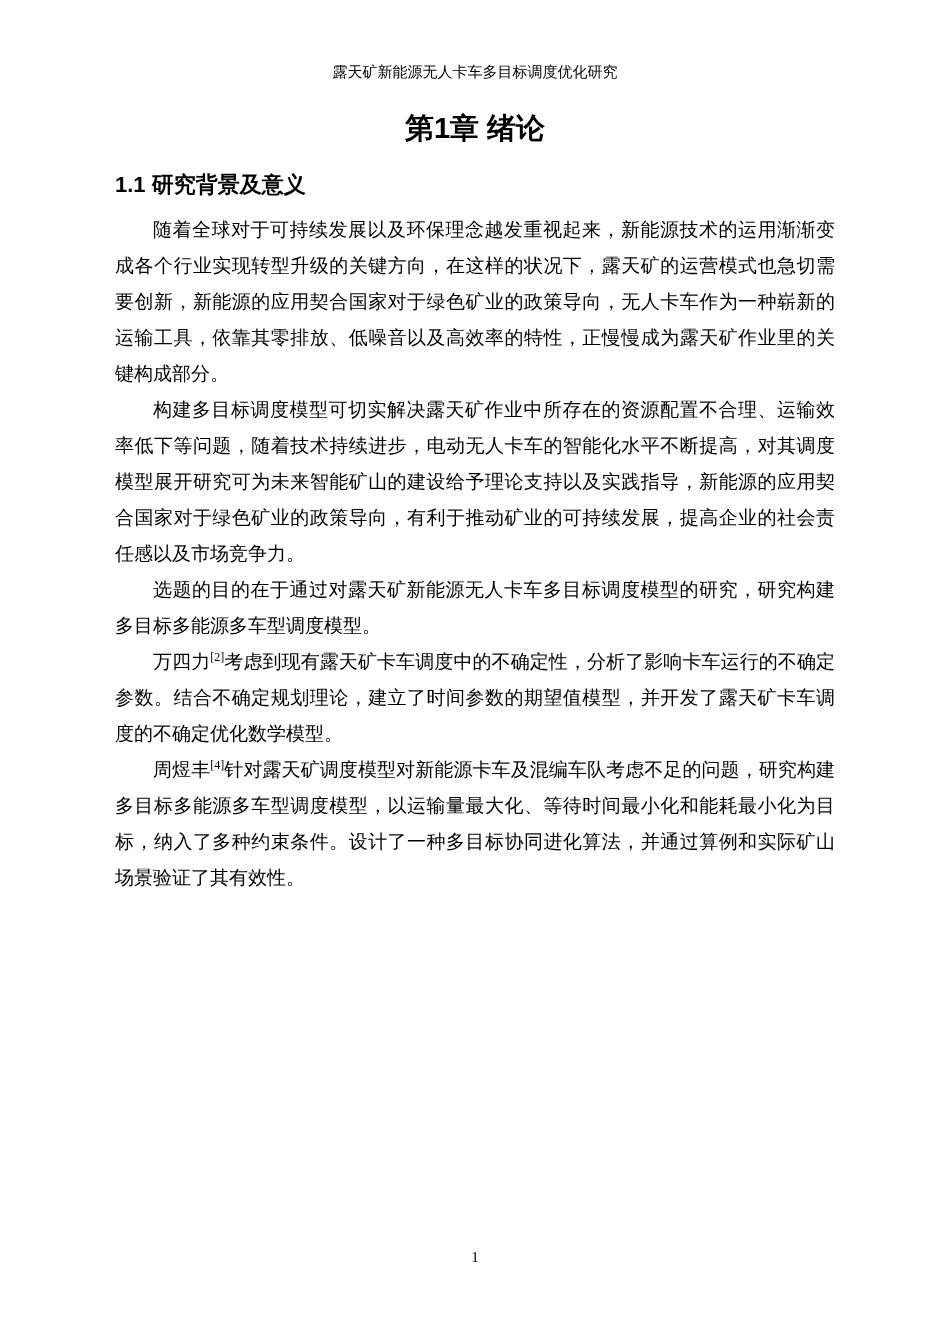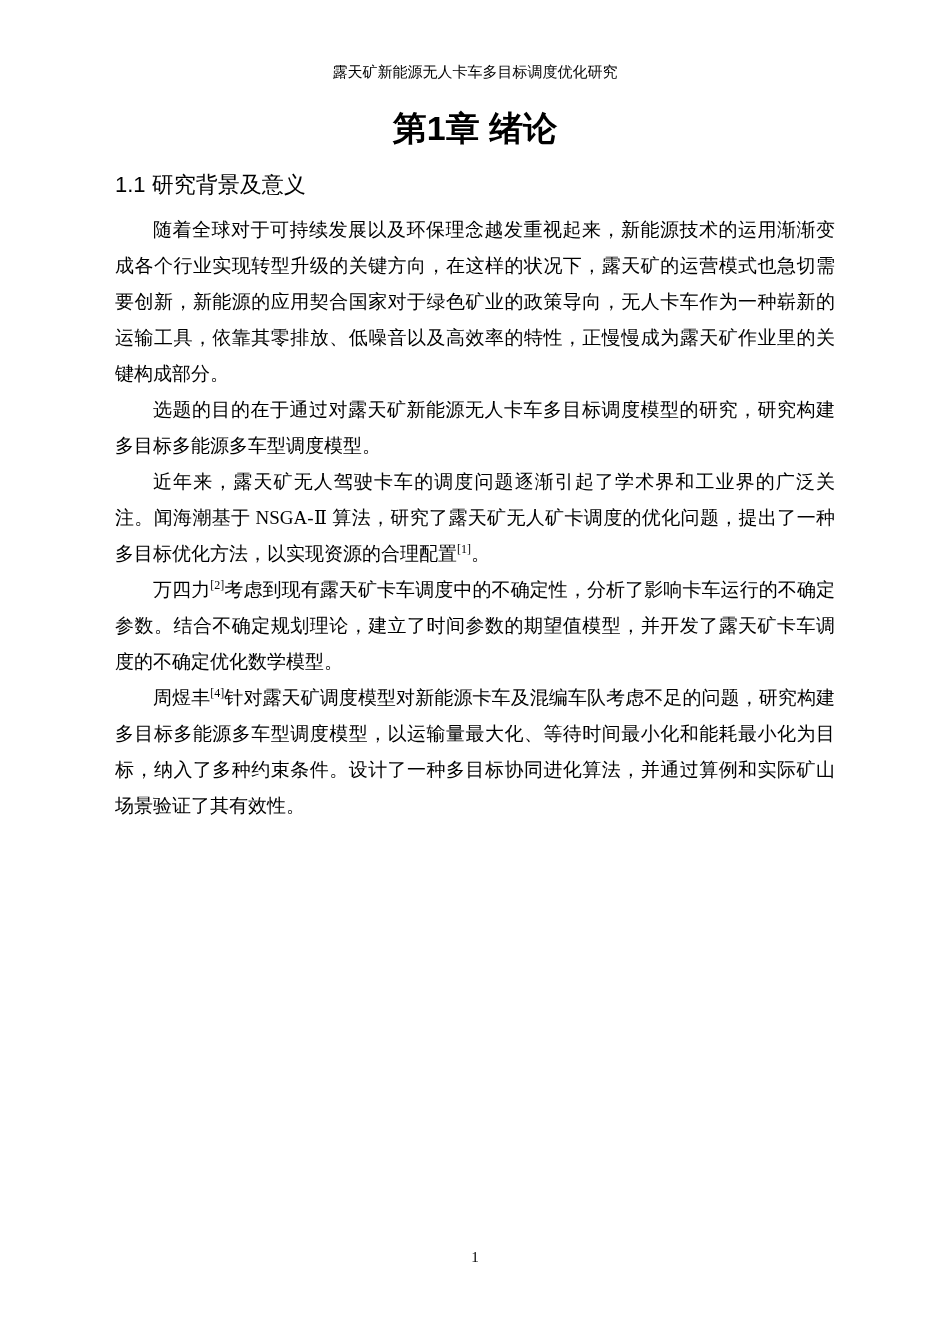--- a/index.html
+++ b/index.html
@@ -20,29 +20,29 @@
     color: #000000;
   }
   .running-header {
     text-align: center;
     font-size: 15px;
     line-height: 20px;
     color: #000000;
   }
   .chapter-title {
     text-align: center;
-    font-size: 34px;
+    font-size: 29px;
     font-weight: bold;
     margin: 26px 0 0 0;
     line-height: 40px;
     font-family: "Liberation Sans", "DejaVu Sans", sans-serif;
   }
   .section-heading {
     font-size: 22px;
-    font-weight: normal;
+    font-weight: bold;
     margin: 22px 0 12px 0;
     line-height: 30px;
     font-family: "Liberation Sans", "DejaVu Sans", sans-serif;
   }
   .para {
     font-size: 19px;
     line-height: 36px;
     text-align: justify;
     text-indent: 2em;
     margin: 0;
@@ -65,20 +65,20 @@
 <body>
 
 <div class="page">
   <div class="running-header">露天矿新能源无人卡车多目标调度优化研究</div>
 
   <h1 class="chapter-title">第1章 绪论</h1>
 
   <main class="doc-body">
       <h2 class="section-heading">1.1 研究背景及意义</h2>
       <p class="para">随着全球对于可持续发展以及环保理念越发重视起来，新能源技术的运用渐渐变成各个行业实现转型升级的关键方向，在这样的状况下，露天矿的运营模式也急切需要创新，新能源的应用契合国家对于绿色矿业的政策导向，无人卡车作为一种崭新的运输工具，依靠其零排放、低噪音以及高效率的特性，正慢慢成为露天矿作业里的关键构成部分。</p>
+      <p class="para">构建多目标调度模型可切实解决露天矿作业中所存在的资源配置不合理、运输效率低下等问题，随着技术持续进步，电动无人卡车的智能化水平不断提高，对其调度模型展开研究可为未来智能矿山的建设给予理论支持以及实践指导，新能源的应用契合国家对于绿色矿业的政策导向，有利于推动矿业的可持续发展，提高企业的社会责任感以及市场竞争力。</p>
       <p class="para">选题的目的在于通过对露天矿新能源无人卡车多目标调度模型的研究，研究构建多目标多能源多车型调度模型。</p>
-      <p class="para">近年来，露天矿无人驾驶卡车的调度问题逐渐引起了学术界和工业界的广泛关注。闻海潮基于 NSGA-Ⅱ 算法，研究了露天矿无人矿卡调度的优化问题，提出了一种多目标优化方法，以实现资源的合理配置<sup>[1]</sup>。</p>
       <p class="para">万四力<sup>[2]</sup>考虑到现有露天矿卡车调度中的不确定性，分析了影响卡车运行的不确定参数。结合不确定规划理论，建立了时间参数的期望值模型，并开发了露天矿卡车调度的不确定优化数学模型。</p>
       <p class="para">周煜丰<sup>[4]</sup>针对露天矿调度模型对新能源卡车及混编车队考虑不足的问题，研究构建多目标多能源多车型调度模型，以运输量最大化、等待时间最小化和能耗最小化为目标，纳入了多种约束条件。设计了一种多目标协同进化算法，并通过算例和实际矿山场景验证了其有效性。</p>
     </main>
 
   <div class="page-number">1</div>
 </div>
 
 </body></html>

